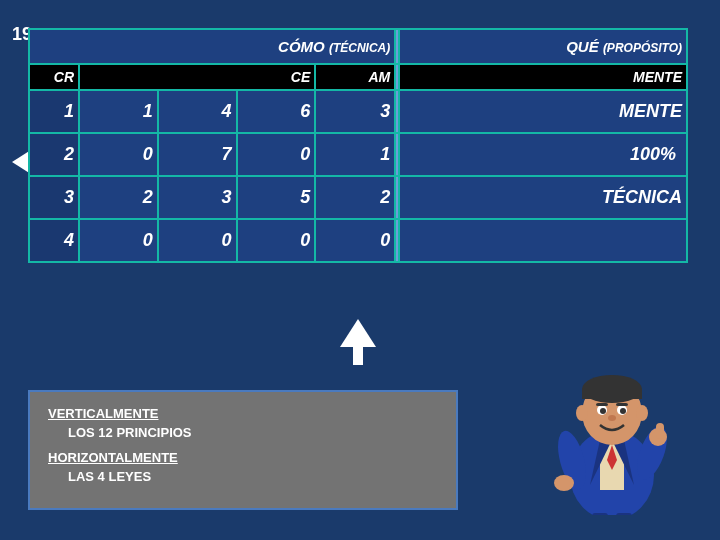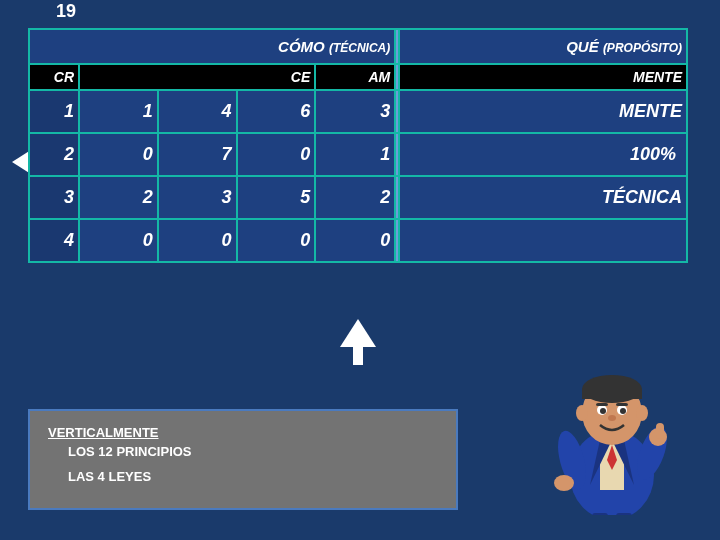--- a/index.html
+++ b/index.html
@@ -7,26 +7,25 @@
       width: 720px;
       height: 540px;
       background: #1a3a6b;
       font-family: Arial, sans-serif;
       overflow: hidden;
       position: relative;
     }
 
     .page-number {
       position: absolute;
-      top: 1px;
+      top: 24px;
       left: 12px;
       color: white;
       font-size: 18px;
       font-weight: bold;
-      margin-left: 44px;
     }
 
     .main-table-container {
       position: absolute;
       top: 28px;
       left: 28px;
       width: 660px;
     }
 
     .main-table {
@@ -268,20 +267,21 @@
 
 <div class="arrow-up-container">
   <div class="arrow-up"></div>
   <div class="arrow-stem"></div>
 </div>
 
 <div class="bottom-section">
   <div class="bottom-box">
     <div class="bottom-text-line underline">VERTICALMENTE</div>
     <div class="bottom-text-line indent">LOS 12 PRINCIPIOS</div>
+    <div class="bottom-text-line underline">HORIZONTALMENTE</div>
     <div class="bottom-text-line indent">LAS 4 LEYES</div>
   </div>
 </div>
 
 <div class="character-container">
   <svg class="character-svg" viewBox="0 0 140 170" xmlns="http://www.w3.org/2000/svg">
 
     <ellipse cx="70" cy="130" rx="42" ry="45" fill="#2244aa"></ellipse>
 
     <rect x="58" y="95" width="24" height="50" fill="#e8d8b0"></rect>

